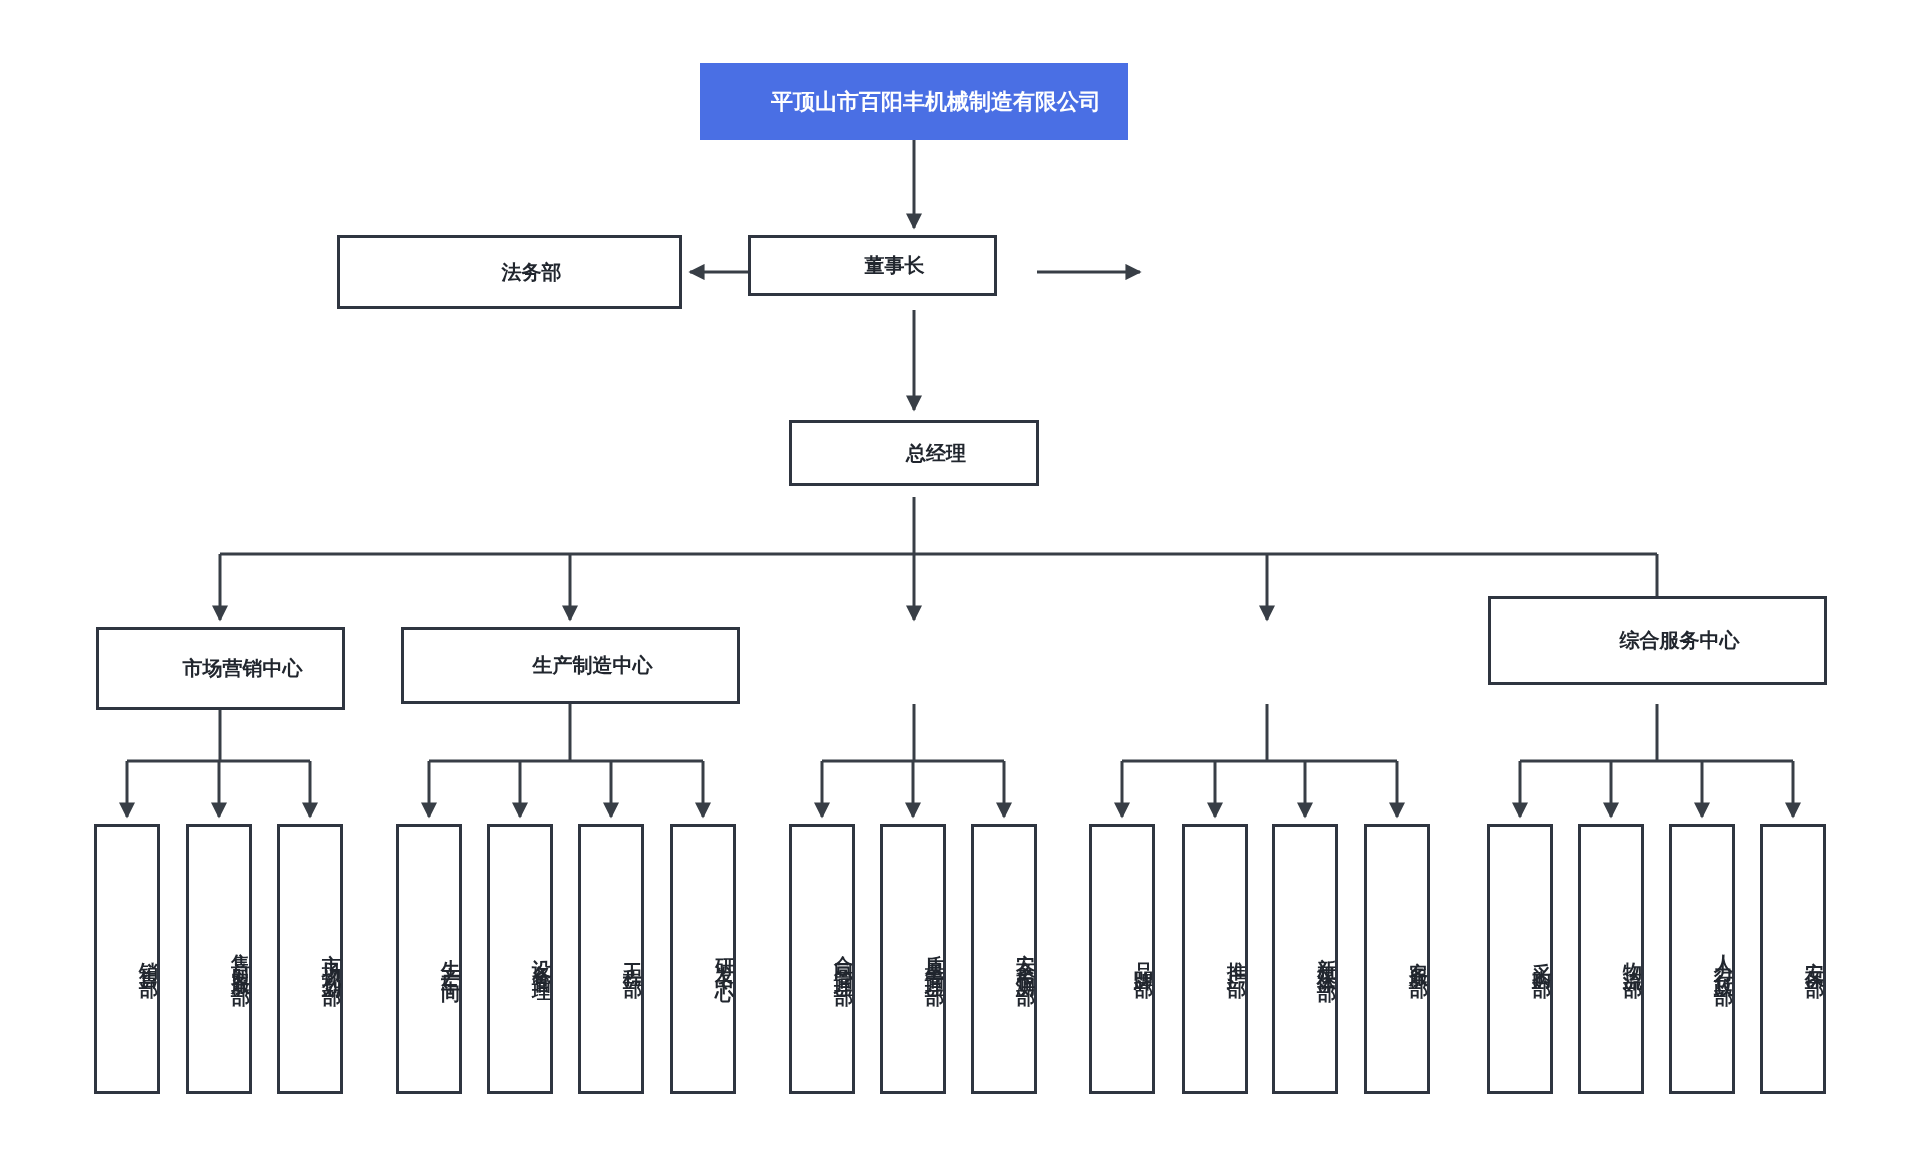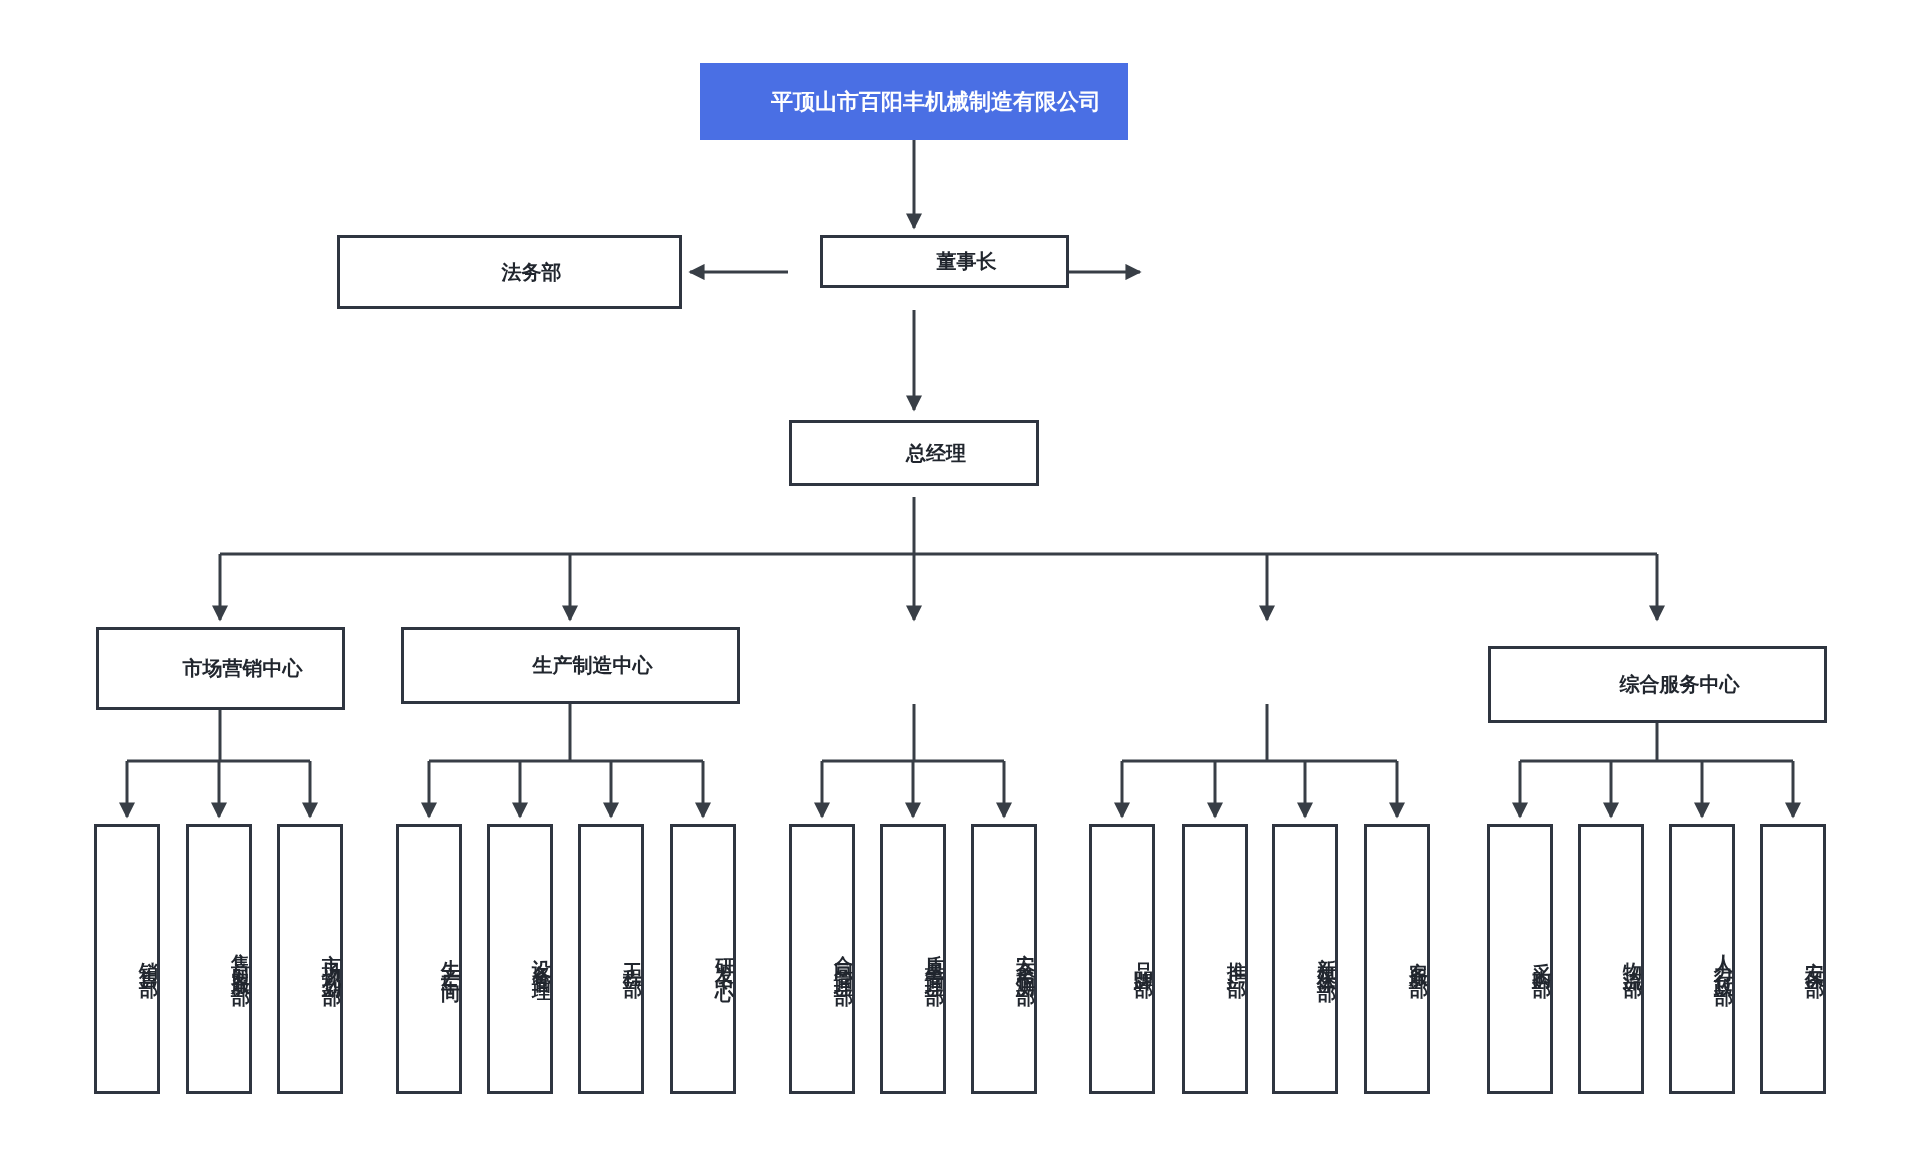--- a/index.html
+++ b/index.html
@@ -93,35 +93,35 @@
     </g>
   </svg>
 
   <div class="node root" style="left:700px;top:63px;width:428px;height:77px">
     <span class="lbl">平顶山市百阳丰机械制造有限公司</span>
   </div>
 
   <div class="node" style="left:337px;top:235px;width:345px;height:74px">
     <span class="lbl">法务部</span>
   </div>
-  <div class="node" style="left:820px;top:235px;width:249px;height:53px">
+  <div class="node" style="left:748px;top:235px;width:249px;height:61px">
     <span class="lbl">董事长</span>
   </div>
 
   <div class="node" style="left:789px;top:420px;width:250px;height:66px">
     <span class="lbl">总经理</span>
   </div>
 
   <div class="node" style="left:96px;top:627px;width:249px;height:83px">
     <span class="lbl">市场营销中心</span>
   </div>
   <div class="node" style="left:401px;top:627px;width:339px;height:77px">
     <span class="lbl">生产制造中心</span>
   </div>
-  <div class="node" style="left:1488px;top:646px;width:339px;height:77px">
+  <div class="node" style="left:1488px;top:596px;width:339px;height:89px">
     <span class="lbl">综合服务中心</span>
   </div>
 
   <div class="node leaf" style="left:94px;top:824px;width:66px;height:270px">
     <span class="lbl">销售部</span>
   </div>
   <div class="node leaf" style="left:186px;top:824px;width:66px;height:270px">
     <span class="lbl">售前客服部</span>
   </div>
   <div class="node leaf" style="left:277px;top:824px;width:66px;height:270px">

